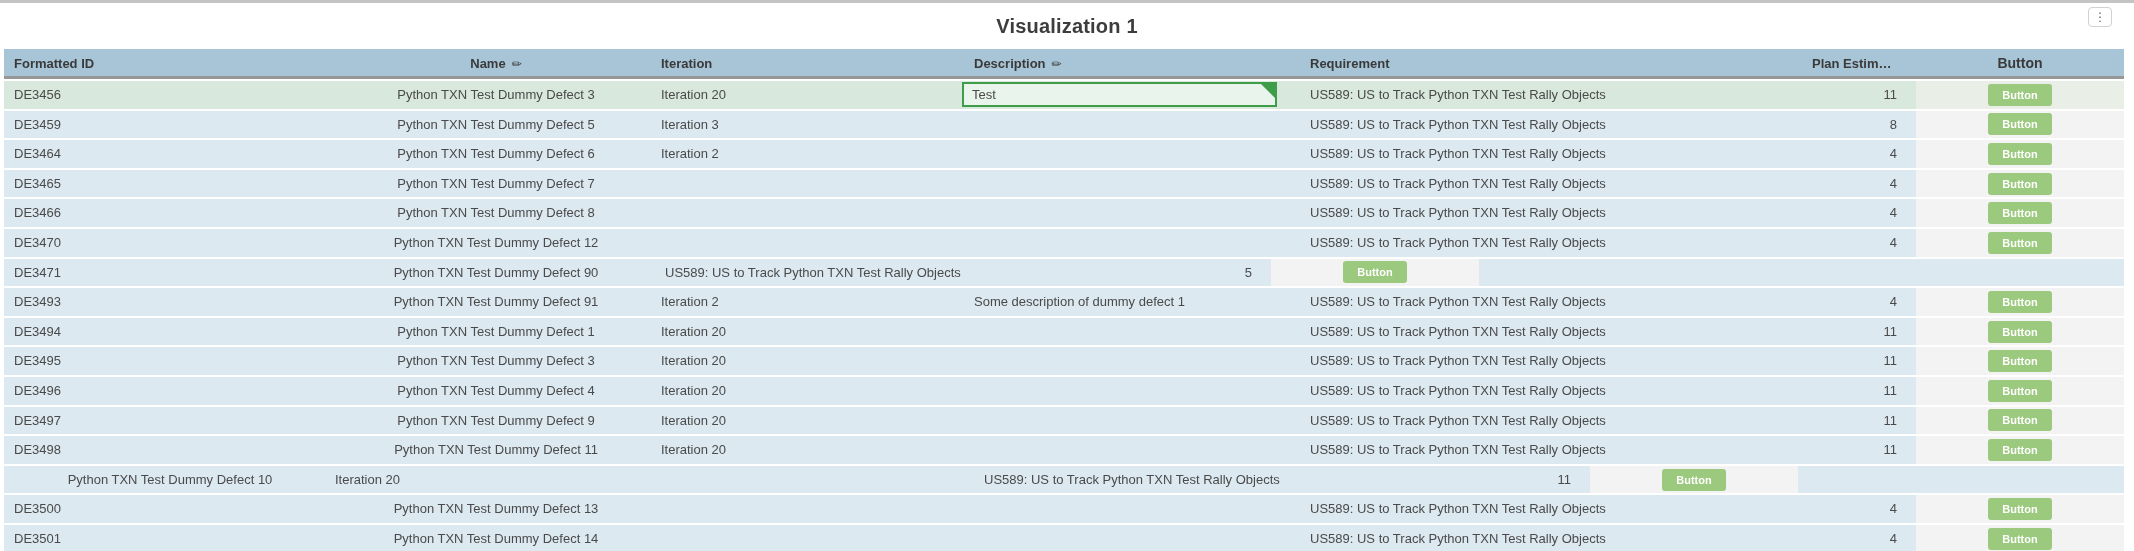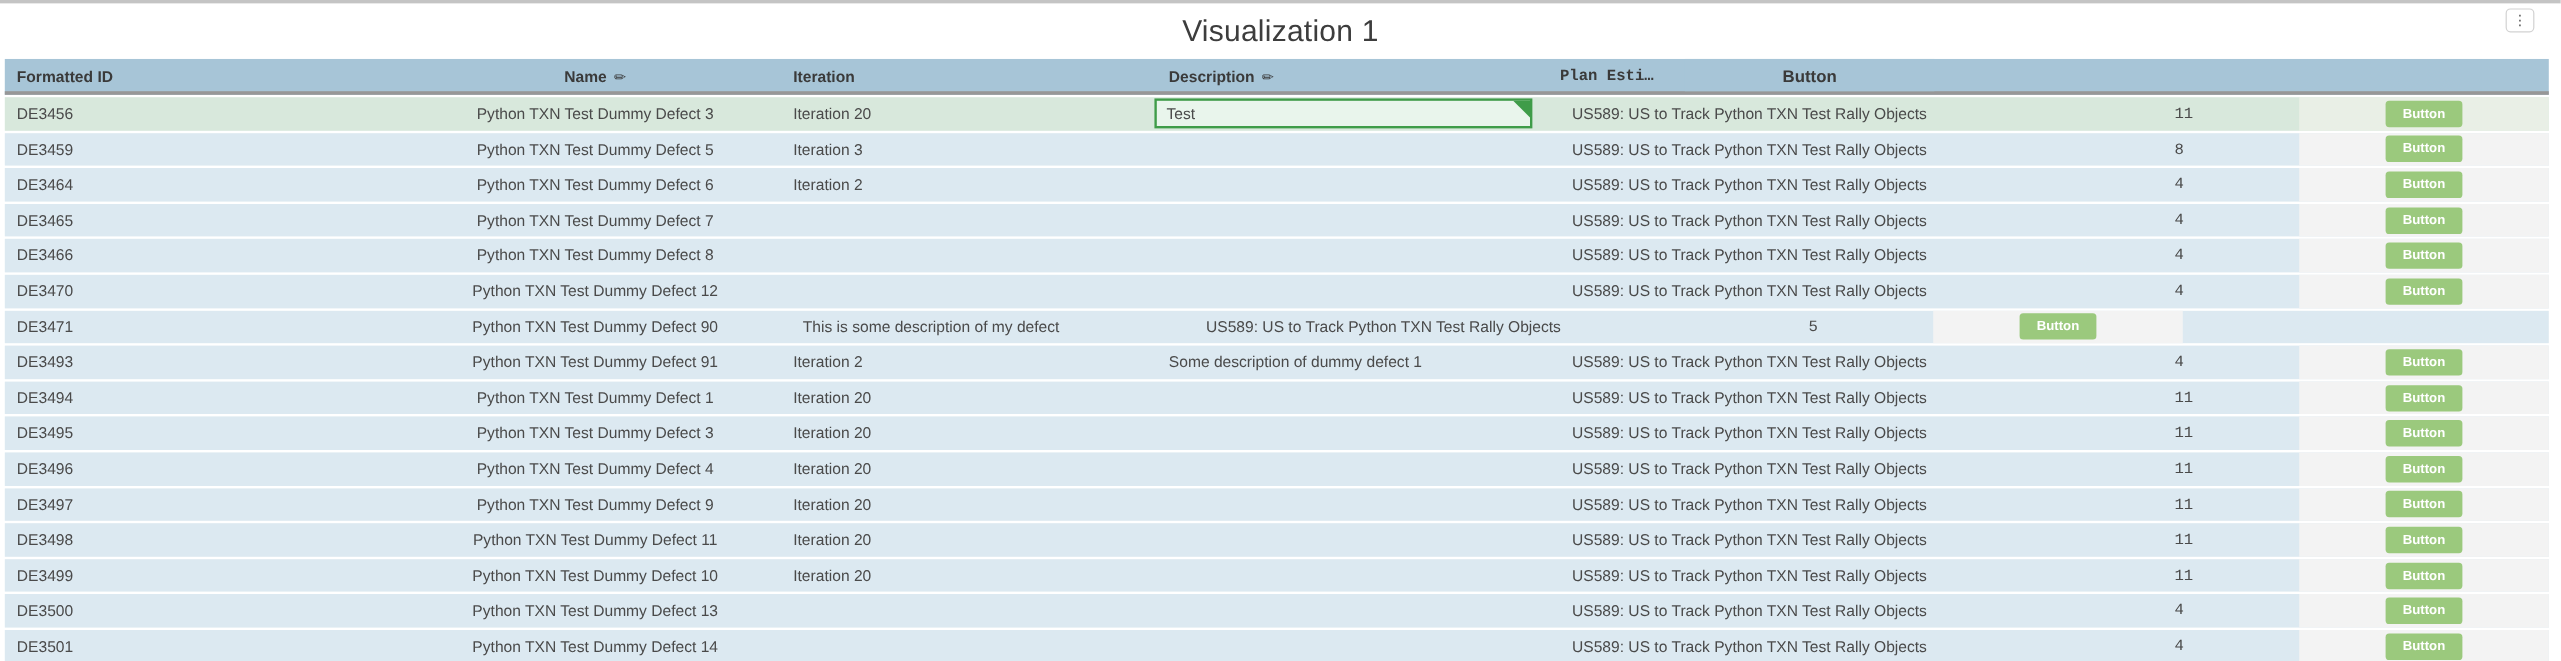--- a/index.html
+++ b/index.html
@@ -5,21 +5,21 @@
   * { box-sizing: border-box; }
   html,body { margin:0; padding:0; }
   body {
     width:2134px; height:551px; overflow:hidden;
     background:#ffffff;
     font-family:"Liberation Sans", sans-serif;
     color:#4a4a4a;
   }
   .top-line { height:3px; background:#c4c4c4; }
   .title-bar { position:relative; height:46px; display:flex; align-items:center; justify-content:center; background:#ffffff; }
-  .title-bar h1 { margin:0; font-size:25px; font-weight:400; color:#3d3d3d; letter-spacing:0.2px; }
+  .title-bar h1 { margin:0; font-size:20px; font-weight:700; color:#3d3d3d; letter-spacing:0.2px; }
   .kebab {
     position:absolute; top:4px; right:22px;
     width:24px; height:20px; background:#ffffff;
     border:1px solid #d2d2d2; border-radius:4px;
     display:flex; align-items:center; justify-content:center;
     font-size:12px; line-height:1; color:#555; cursor:pointer; padding:0;
   }
   .grid { padding:0 10px 0 4px; }
   .header-row, .row { display:flex; white-space:nowrap; }
   .header-row {
@@ -34,21 +34,21 @@
     height:27.6px; line-height:27.6px; margin-bottom:2px;
     background:var(--row-bg, #dce9f1); font-size:13px;
   }
   .row.selected { background:var(--selected-row-bg, #d8e8dc); }
   .cell { overflow:hidden; text-overflow:ellipsis; }
   .c-id   { width:326px; padding-left:10px; flex:none; }
   .c-name { width:325px; padding-left:7px;  flex:none;text-align:center; }
   .c-iter { width:305px; padding-left:6px;  flex:none; }
   .c-desc { width:340px; padding-left:14px; flex:none; position:relative; }
   .c-req  { width:512px; padding-left:10px; flex:none; }
-  .c-plan { width:100px; padding-right:15px; text-align:left; flex:none;font-family:Liberation Mono, monospace; }
+  .c-plan { width:100px; padding-right:15px; text-align:right; flex:none; }
   .c-btn  {
     width:208px; margin-left:4px; flex:none;
     background:var(--button-cell-bg, #f3f3f3);
     display:flex; align-items:center; justify-content:center; padding:0;
   }
   .row.selected .c-btn { background:var(--selected-button-cell-bg, #e9efe6); }
   .green-btn {
     width:64px; height:22px; border:none; border-radius:3px;
     background:var(--button-bg, #9bc97d); color:var(--button-text, #ffffff);
     font-family:"Liberation Sans", sans-serif; font-size:11px; font-weight:700;
@@ -77,20 +77,21 @@
     <button class="kebab">
         <span>⋮</span>
       </button>
   </div>
   <div class="grid">
     <div class="header-row" id="header-row">
         <div class="cell c-id"><span>Formatted ID</span></div>
         <div class="cell c-name"><span>Name</span><span class="pencil">✏</span></div>
         <div class="cell c-iter"><span>Iteration</span></div>
         <div class="cell c-desc"><span>Description</span><span class="pencil">✏</span></div>
+        <div class="cell c-req"><span>Requirement</span></div>
         <div class="cell c-plan"><span>Plan Estimate</span></div>
         <div class="cell c-btn">Button</div>
       </div>
     <div id="rows">
         <div class="row selected">
           <div class="cell c-id">DE3456</div>
           <div class="cell c-name">Python TXN Test Dummy Defect 3</div>
           <div class="cell c-iter">Iteration 20</div>
           <div class="cell c-desc">
             <div class="edit-box"><span>Test</span><span class="dirty-corner"></span></div>
@@ -152,21 +153,20 @@
           <div class="cell c-desc"></div>
           <div class="cell c-req">US589: US to Track Python TXN Test Rally Objects</div>
           <div class="cell c-plan">4</div>
           <div class="cell c-btn">
             <button class="green-btn">Button</button>
           </div>
         </div>
         <div class="row">
           <div class="cell c-id">DE3471</div>
           <div class="cell c-name">Python TXN Test Dummy Defect 90</div>
-          <div class="cell c-desc">This is some description of my defect</div>
           <div class="cell c-req">US589: US to Track Python TXN Test Rally Objects</div>
           <div class="cell c-plan">5</div>
           <div class="cell c-btn">
             <button class="green-btn">Button</button>
           </div>
         </div>
         <div class="row">
           <div class="cell c-id">DE3493</div>
           <div class="cell c-name">Python TXN Test Dummy Defect 91</div>
           <div class="cell c-iter">Iteration 2</div>
@@ -226,21 +226,20 @@
           <div class="cell c-name">Python TXN Test Dummy Defect 11</div>
           <div class="cell c-iter">Iteration 20</div>
           <div class="cell c-desc"></div>
           <div class="cell c-req">US589: US to Track Python TXN Test Rally Objects</div>
           <div class="cell c-plan">11</div>
           <div class="cell c-btn">
             <button class="green-btn">Button</button>
           </div>
         </div>
         <div class="row">
-          <div class="cell c-id">DE3499</div>
           <div class="cell c-name">Python TXN Test Dummy Defect 10</div>
           <div class="cell c-iter">Iteration 20</div>
           <div class="cell c-desc"></div>
           <div class="cell c-req">US589: US to Track Python TXN Test Rally Objects</div>
           <div class="cell c-plan">11</div>
           <div class="cell c-btn">
             <button class="green-btn">Button</button>
           </div>
         </div>
         <div class="row">

